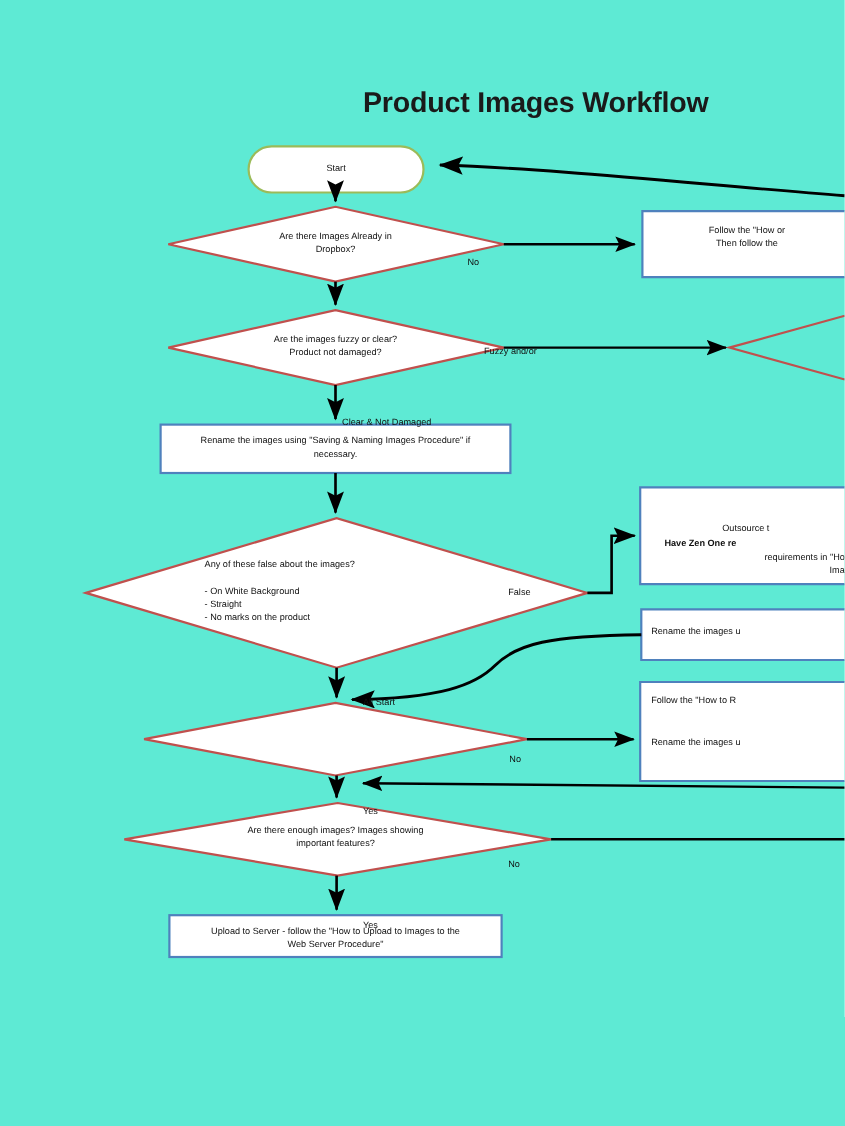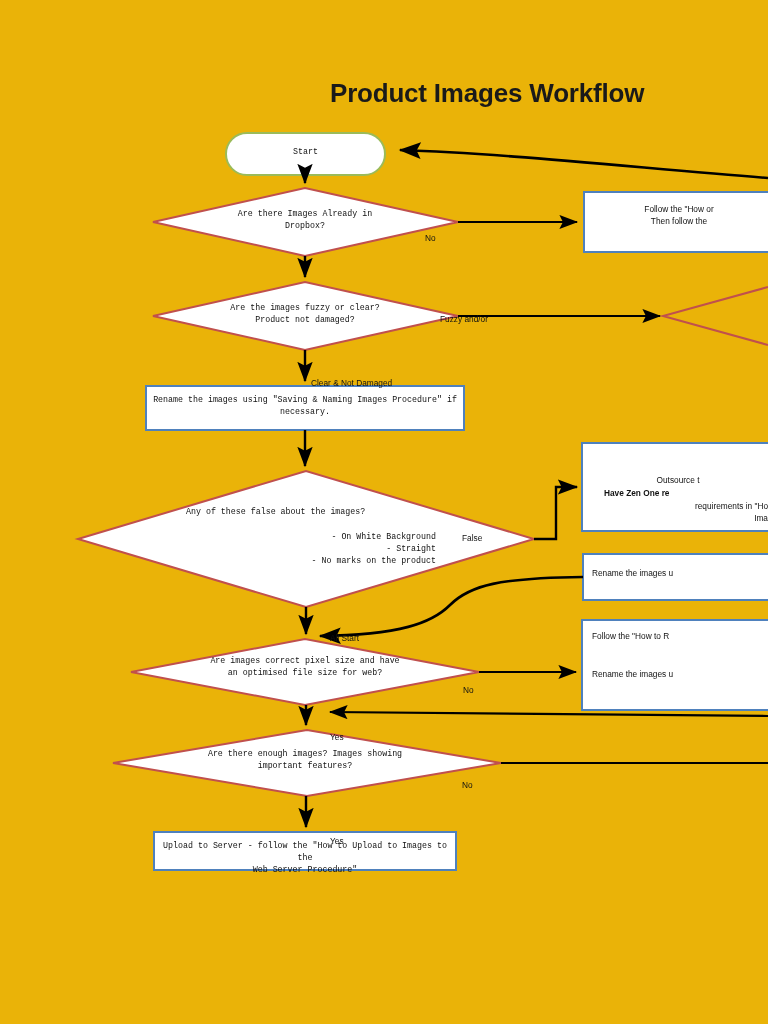--- a/index.html
+++ b/index.html
@@ -7,21 +7,21 @@
     padding: 0;
     background: #ffffff;
   }
   body {
     font-family: "Liberation Sans", sans-serif;
   }
   #page {
     position: relative;
     width: 768px;
     height: 1024px;
-    background: #eab308;
+    background: #5eead4;
     overflow: hidden;
   }
   #flow-svg {
     position: absolute;
     left: 0;
     top: 0;
     width: 768px;
     height: 1024px;
   }
   .doc-title {
@@ -35,21 +35,21 @@
     letter-spacing: -0.2px;
     white-space: nowrap;
     font-family: "Liberation Sans", sans-serif;
   }
   .node-text {
     position: absolute;
     text-align: center;
     font-size: 8.3px;
     line-height: 1.45;
     color: #111111;
-    font-family: Liberation Mono, monospace;
+    font-family: Liberation Sans, sans-serif;
     white-space: pre-line;
   }
   .edge-label {
     position: absolute;
     font-size: 8.3px;
     color: #111111;
     font-family: "Liberation Sans", sans-serif;
     white-space: nowrap;
     margin-top: 37px;
   }
@@ -144,33 +144,31 @@
 Then follow the</div>
 
   <div class="node-text" style="left:175px; top:302px; width:260px;">Are the images fuzzy or clear?
 Product not damaged?</div>
 
   <div class="node-text" style="left:152px; top:394px; width:306px;">Rename the images using "Saving &amp; Naming Images Procedure" if
 necessary.</div>
 
   <div class="node-text" style="left:186px; top:506px; width:250px; text-align:left;">Any of these false about the images?</div>
 
-  <div class="node-text" style="left:186px; top:531px; width:250px; text-align:right;">- On White Background
+  <div class="node-text" style="left:186px; top:531px; width:250px; text-align:left;">- On White Background
 - Straight
 - No marks on the product</div>
 
   <div class="clipped-box-text" style="left:588px; top:450px; width:180px;margin-top:24px;">Outsource t</div>
   <div class="clipped-box-text" style="left:588px; top:487px; width:180px; font-weight:bold; text-align:left; padding-left:16px; box-sizing:border-box;">Have Zen One re</div>
   <div class="clipped-box-text" style="left:588px; top:500px; width:180px; text-align:right;">requirements in "Ho
 Ima</div>
 
   <div class="clipped-box-text" style="left:592px; top:567px; width:176px; text-align:left;">Rename the images u</div>
 
-  <div class="node-text" style="left:170px; top:655px; width:270px;">Are images correct pixel size and have
-an  optimised file size for web?</div>
 
   <div class="clipped-box-text" style="left:592px; top:630px; width:176px; text-align:left;">Follow the "How to R</div>
   <div class="clipped-box-text" style="left:592px; top:668px; width:176px; text-align:left;">Rename the images u</div>
 
   <div class="node-text" style="left:160px; top:840px; width:290px;">Upload to Server - follow the "How to Upload to Images to the
 Web Server Procedure"</div>
 
   <div class="node-text" style="left:160px; top:748px; width:290px;">Are there enough images? Images showing
 important features?</div>
 

